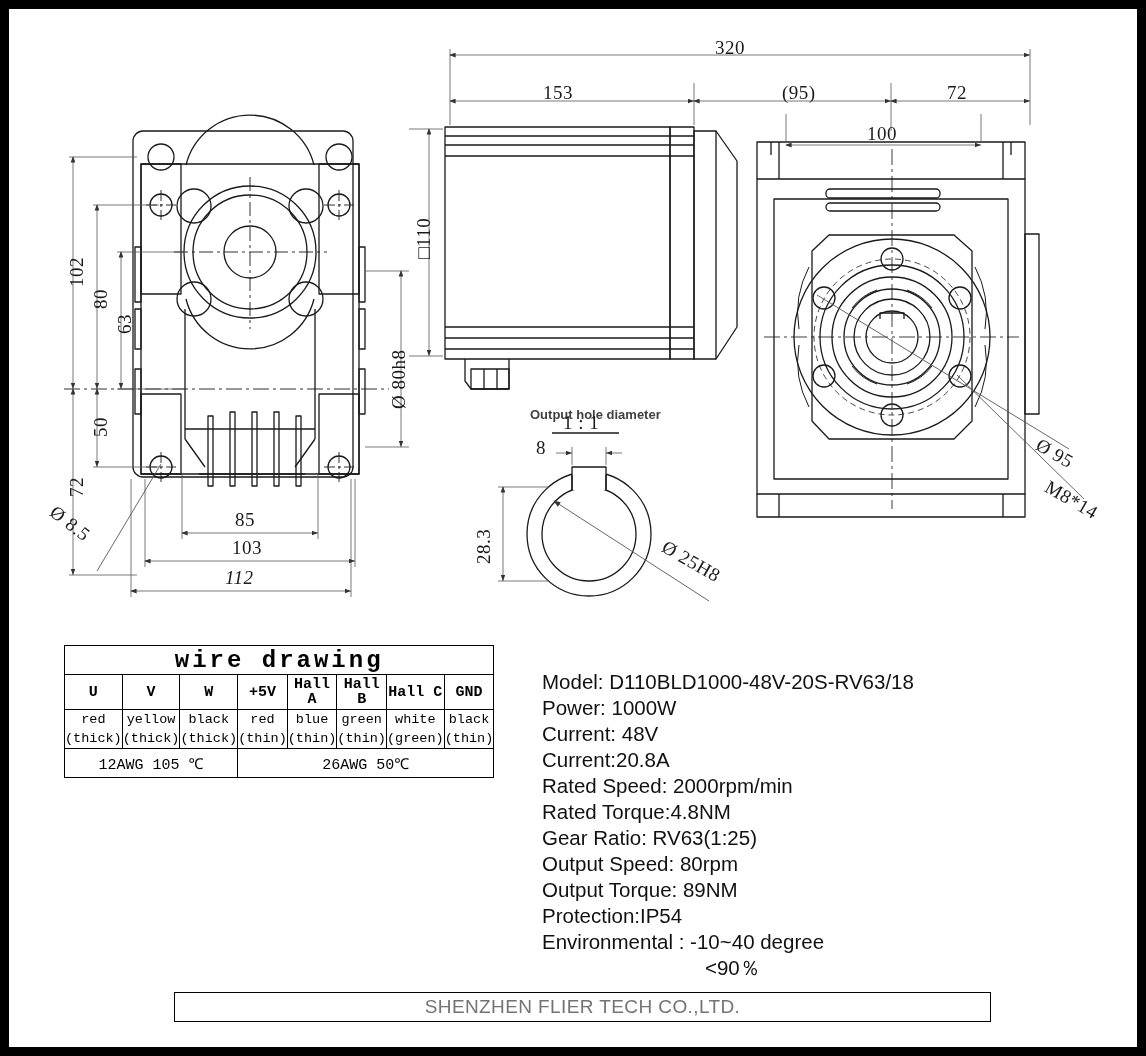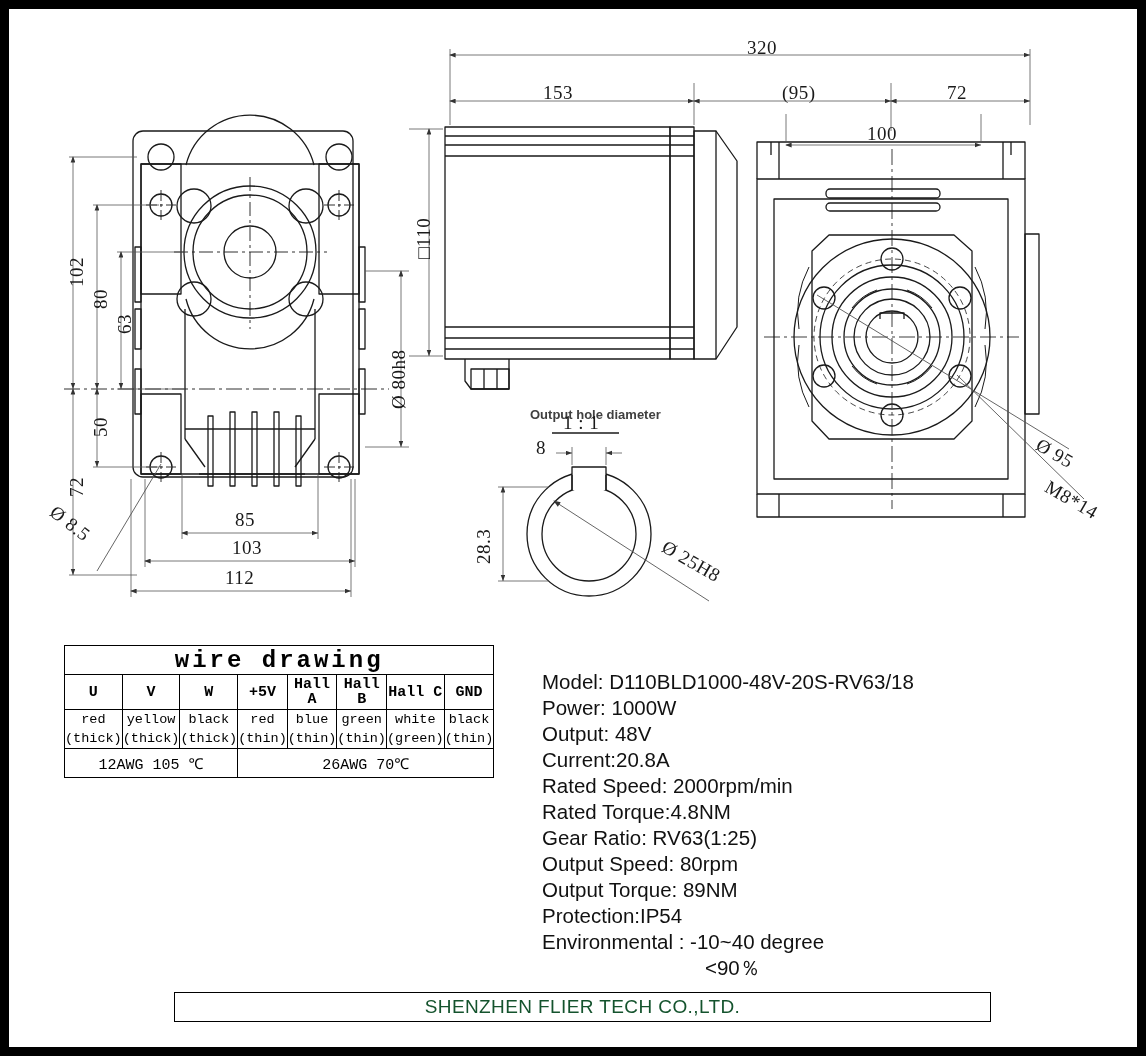--- a/index.html
+++ b/index.html
@@ -115,21 +115,21 @@
     border: 1.8px solid #000;
     background: #fff;
     display: flex;
     align-items: center;
     justify-content: center;
   }
   #company-banner span {
     font-family: "Liberation Sans", sans-serif;
     font-size: 19px;
     letter-spacing: 0.4px;
-    color: #14532d;
+    color: #737373;
   }
 </style>
 </head>
 <body>
 
 <div id="sheet">
 
   <svg id="canvas-layer" viewBox="0 0 1146 1056" xmlns="http://www.w3.org/2000/svg">
     <defs>
       <marker id="ar" markerWidth="9" markerHeight="9" refX="8" refY="3" orient="auto">
@@ -389,25 +389,25 @@
   <div class="dimtext rot90" style="left:105px; top:325px;">63</div>
   <div class="dimtext rot90" style="left:81px; top:428px;">50</div>
   <div class="dimtext rot90" style="left:57px; top:488px;">72</div>
 
   <div class="dimtext rot90" style="left:379px; top:400px;">Ø 80h8</div>
 
   <div class="dimtext rotn38" style="left:50px; top:492px;">Ø 8.5</div>
 
   <div class="dimtext" style="left:226px; top:500px;">85</div>
   <div class="dimtext" style="left:223px; top:528px;">103</div>
-  <div class="dimtext" style="left:216px; top:558px;">112</div>
+  <div class="dimtext" style="left:216px; top:558px;font-style:italic;">112</div>
 
   <div class="dimtext rot90" style="left:404px; top:250px;">□110</div>
 
-  <div class="dimtext" style="left:738px; top:28px;">320</div>
+  <div class="dimtext" style="left:706px; top:28px;">320</div>
   <div class="dimtext" style="left:534px; top:73px;">153</div>
   <div class="dimtext" style="left:773px; top:73px;">(95)</div>
   <div class="dimtext" style="left:938px; top:73px;">72</div>
   <div class="dimtext" style="left:858px; top:114px;">100</div>
 
   <div class="dimtext rotn30" style="left:1034px; top:425px;">Ø 95</div>
   <div class="dimtext rotn30" style="left:1043px; top:467px;">M8*14</div>
 
   <div class="sectiontitle" style="left:521px; top:398px;">Output hole diameter</div>
   <div class="dimtext" style="left:554px; top:403px;">1 : 1</div>
@@ -435,29 +435,29 @@
         <td class="val-cell">yellow (thick)</td>
         <td class="val-cell">black (thick)</td>
         <td class="val-cell">red (thin)</td>
         <td class="val-cell">blue (thin)</td>
         <td class="val-cell">green (thin)</td>
         <td class="val-cell">white (green)</td>
         <td class="val-cell">black (thin)</td>
       </tr>
       <tr>
         <td class="awg-cell" colspan="3">12AWG 105 ℃</td>
-        <td class="awg-cell" colspan="5">26AWG 70℃</td>
+        <td class="awg-cell" colspan="5">26AWG 50℃</td>
       </tr>
     </tbody>
   </table>
 
   <div id="spec-list">
     <div class="spec-line">Model: D110BLD1000-48V-20S-RV63/18</div>
     <div class="spec-line">Power: 1000W</div>
-    <div class="spec-line">Output: 48V</div>
+    <div class="spec-line">Current: 48V</div>
     <div class="spec-line">Current:20.8A</div>
     <div class="spec-line">Rated Speed: 2000rpm/min</div>
     <div class="spec-line">Rated Torque:4.8NM</div>
     <div class="spec-line">Gear Ratio: RV63(1:25)</div>
     <div class="spec-line">Output Speed: 80rpm</div>
     <div class="spec-line">Output Torque: 89NM</div>
     <div class="spec-line">Protection:IP54</div>
     <div class="spec-line">Environmental : -10~40 degree</div>
     <div class="spec-line indent">&lt;90％</div>
   </div>

